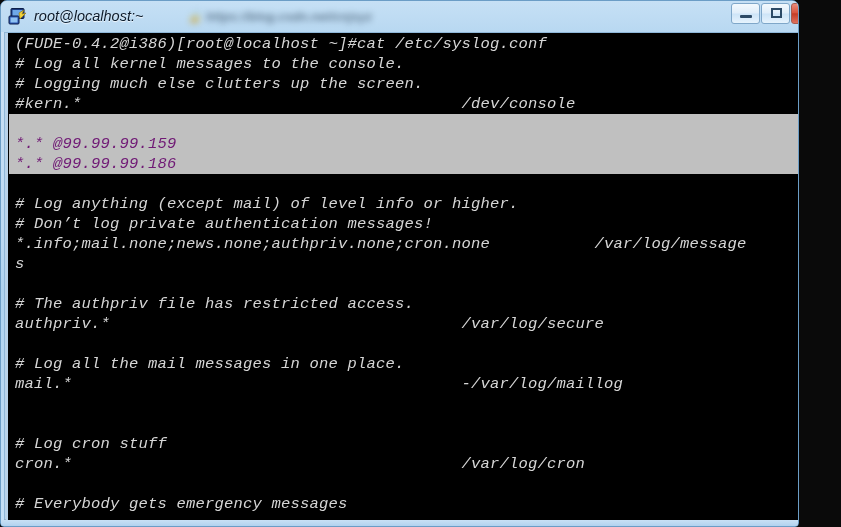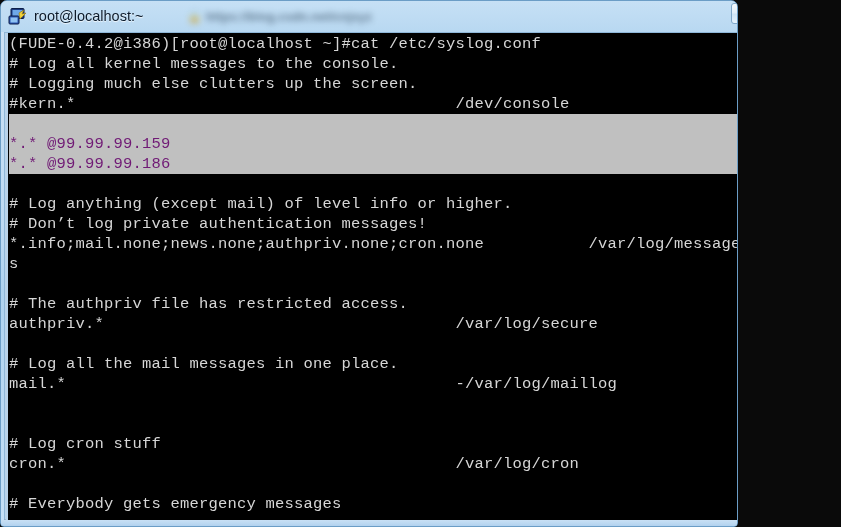--- a/index.html
+++ b/index.html
@@ -11,27 +11,28 @@
     width: 841px;
     height: 527px;
     overflow: hidden;
     font-family: "Liberation Sans", sans-serif;
   }
 
   
   #window {
     position: absolute;
     left: 0; top: 0;
-    width: 738px;
+    width: 799px;
     height: 527px;
     box-sizing: border-box;
     background: linear-gradient(to bottom, #cfe3f5 0%, #bcd9f2 45%, #aed2ef 55%, #c6e0f6 100%);
     border: 1px solid #6b9dc6;
     border-radius: 7px 7px 4px 4px;
     overflow: hidden;
+    font-style: italic;
   }
   
   #blur-underlay {
     position: absolute;
     left: 0; top: 0;
     width: 841px;
     height: 31px;
     background: linear-gradient(to bottom, #c6e0f5 0%, #b8d8f1 100%);
   }
   #blur-url {
@@ -150,21 +151,21 @@
     font-family: "Liberation Mono", "DejaVu Sans Mono", monospace;
     font-size: 15.5px;
     line-height: 20px;
     color: #d6d6d6;
     white-space: pre;
     letter-spacing: 0.2px;
   }
   .tline {
     height: 20px;
     line-height: 20px;
-    padding-left: 0;
+    padding-left: 6px;
     white-space: pre;
   }
   .tline.sel {
     background: #c0c0c0;
     color: #701a75;
   }
   .tline.blank-sel {
     background: #c0c0c0;
   }
 

